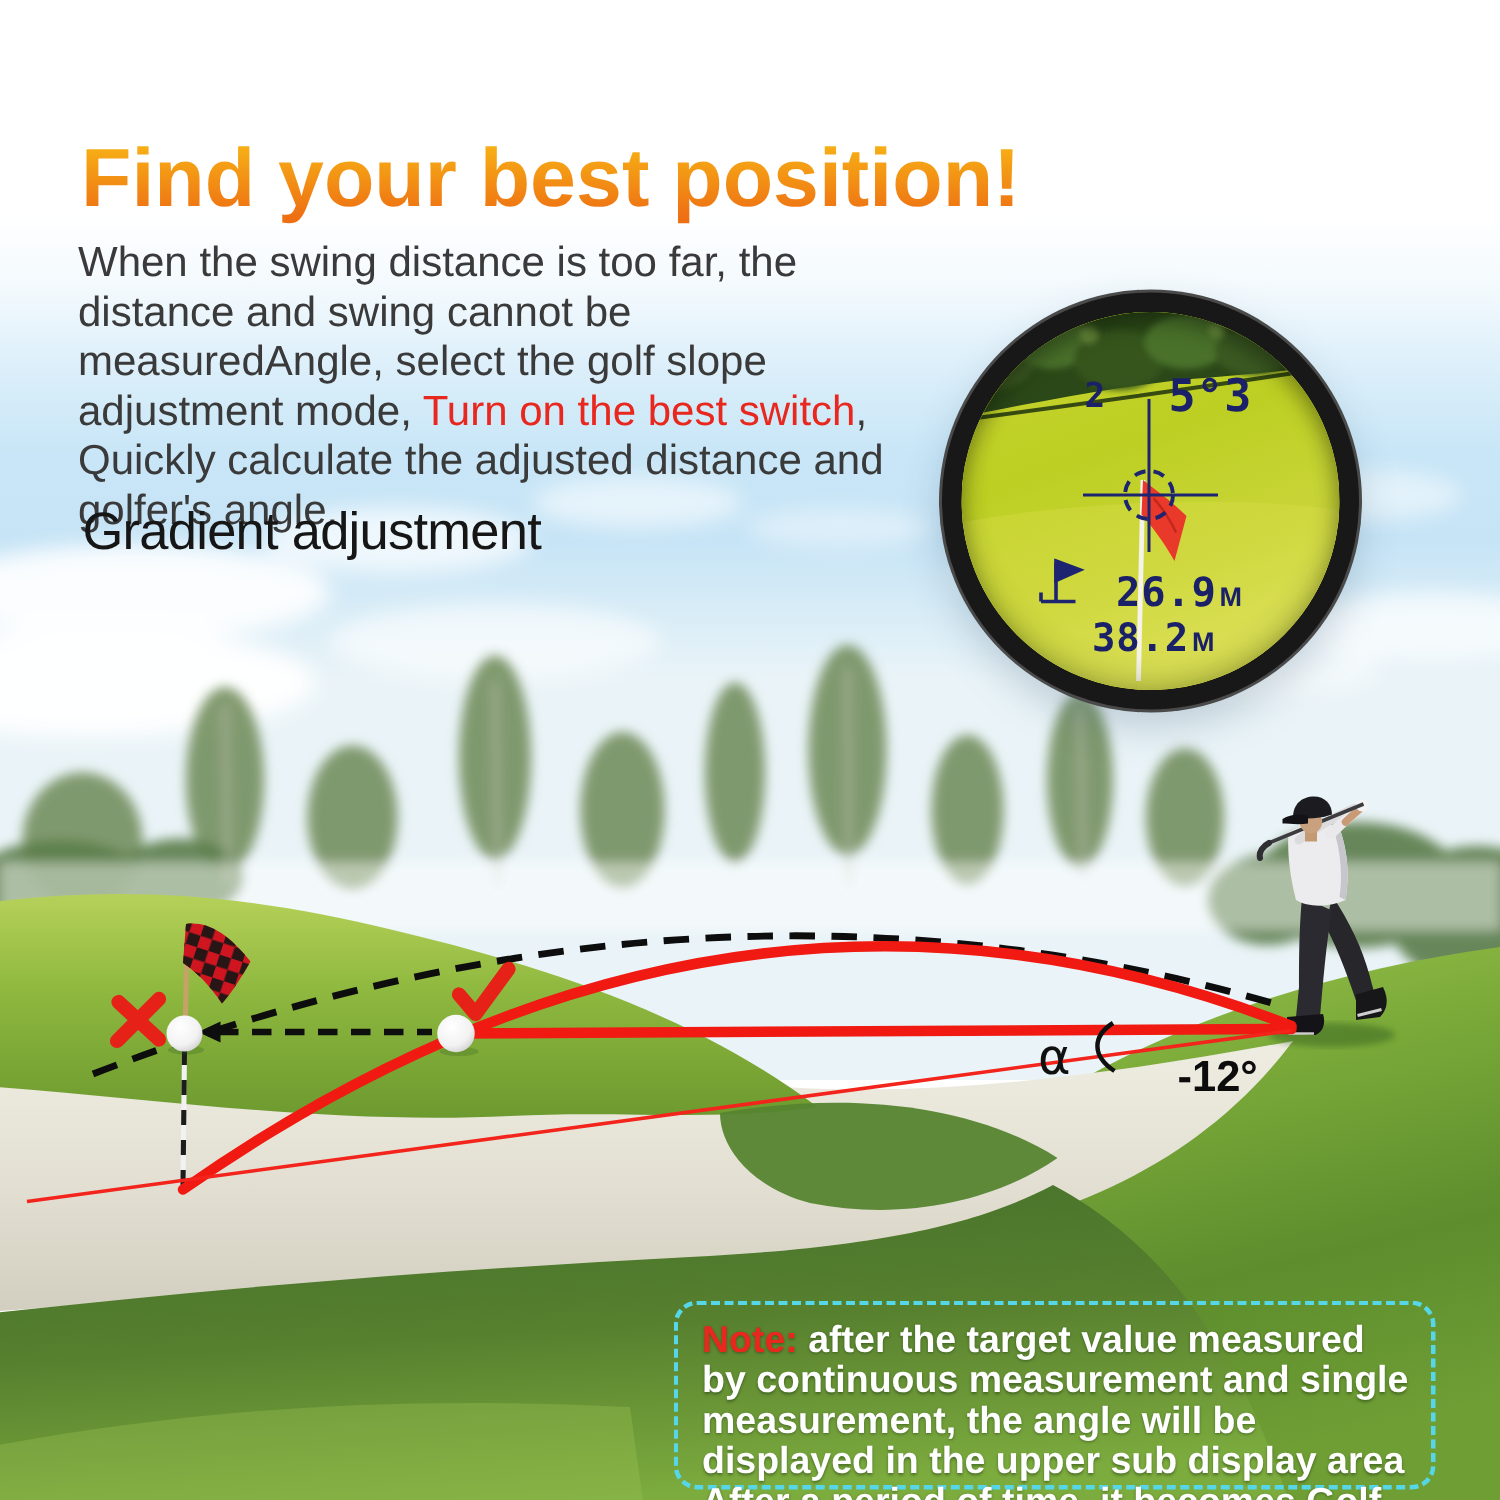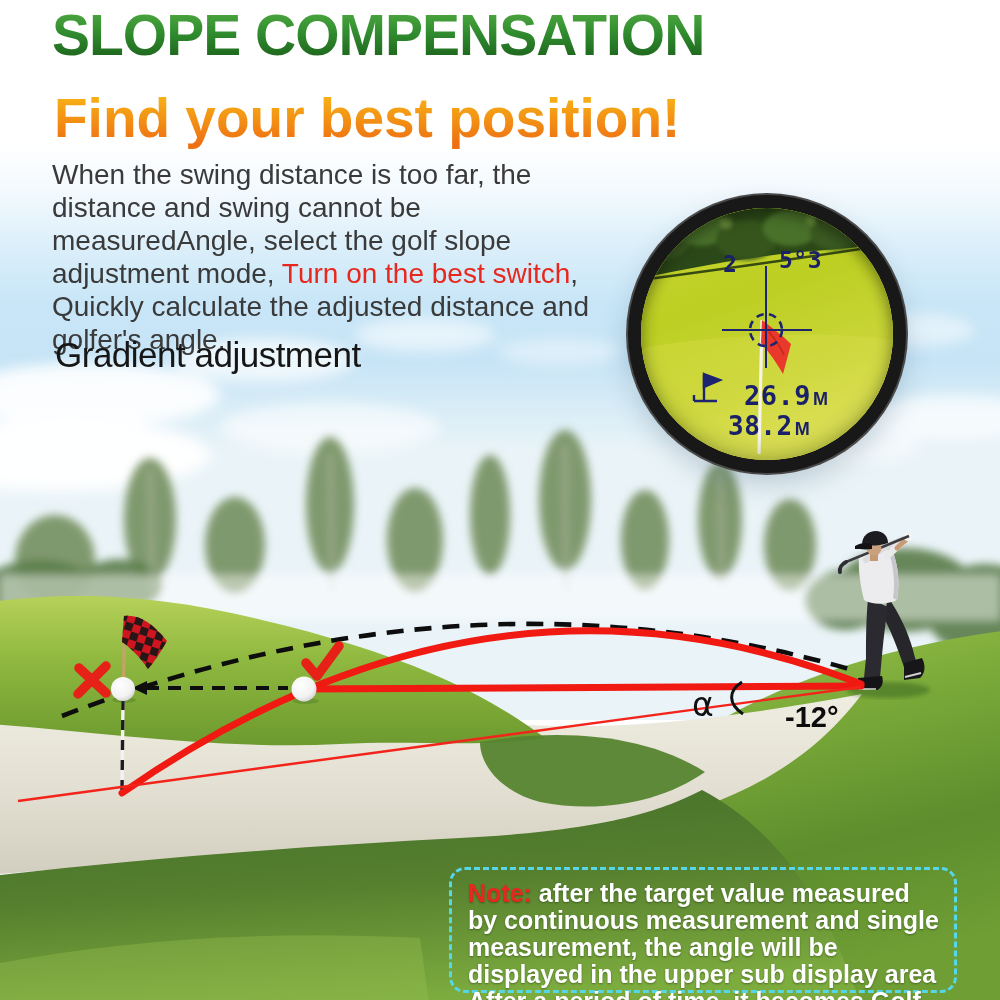--- a/index.html
+++ b/index.html
@@ -21,21 +21,21 @@
   
   .vf{position:absolute;left:628px;top:195px;width:252px;height:252px;border:13px solid #181818;
     border-radius:50%;overflow:hidden;background:#c3d02b;
     box-shadow:0 0 0 2px #4a4a4a,0 12px 26px rgba(60,90,120,.25);}
   .vf::after{content:"";position:absolute;inset:0;border-radius:50%;pointer-events:none;
     box-shadow:inset 0 6px 14px rgba(0,0,0,.35), inset 0 -8px 18px rgba(40,60,0,.2);}
   .vf svg{position:absolute;inset:0;}
   .lcd{position:absolute;font-family:"DejaVu Sans Mono",monospace;font-weight:bold;color:#1b2168;letter-spacing:.5px;white-space:nowrap;}
   .lcd .unit{font-family:"Liberation Sans",sans-serif;font-size:18px;margin-left:2px;}
   .vf-sub-left{left:82px;top:43px;font-size:23px;}
-  .vf-sub-right{left:138px;top:39px;font-size:23px;}
+  .vf-sub-right{left:138px;top:39px;font-size:30px;}
   .vf-primary{left:103px;top:172px;font-size:27px;}
   .vf-secondary{left:87px;top:203px;font-size:26px;}
 
   
   .note{position:absolute;left:449px;top:867px;width:508px;height:126px;box-sizing:border-box;
     border:3px dashed #55d7e8;border-radius:16px;padding:10px 14px 6px 16px;
     color:#fff;font-size:25px;font-weight:bold;line-height:27px;
     text-shadow:0 1px 2px rgba(20,40,10,.45);}
 </style>
 </head>
@@ -199,21 +199,20 @@
       <line x1="79" y1="668" x2="106" y2="693"></line>
         <line x1="106" y1="666" x2="78" y2="694"></line>
     </g>
     <path d="M 306,663 L 317,676 L 339,646" fill="none" stroke="#e62117" stroke-width="9.5" stroke-linecap="round" stroke-linejoin="round"></path>
 
     <path d="M 742,682 C 728,691 728,704 743,714" fill="none" stroke="#101010" stroke-width="3"></path>
     <text x="692" y="716" font-family="DejaVu Sans" font-size="33" fill="#101010">α</text>
     <text x="785" y="727" font-family="Liberation Sans" font-weight="bold" font-size="29" fill="#0c0c0c">-12°</text>
   </svg>
 
-  <div class="title">SLOPE COMPENSATION</div>
   <div class="subtitle">Find your best position!</div>
 
   <div class="desc">
     <span>When the swing distance is too far, the distance and swing cannot be measuredAngle, select the golf slope adjustment mode, </span><span class="red">Turn on the best switch</span><span>, Quickly calculate the adjusted distance and golfer's angle.</span>
   </div>
 
   <div class="range">
     <div>Gradient adjustment</div>
   </div>
 

